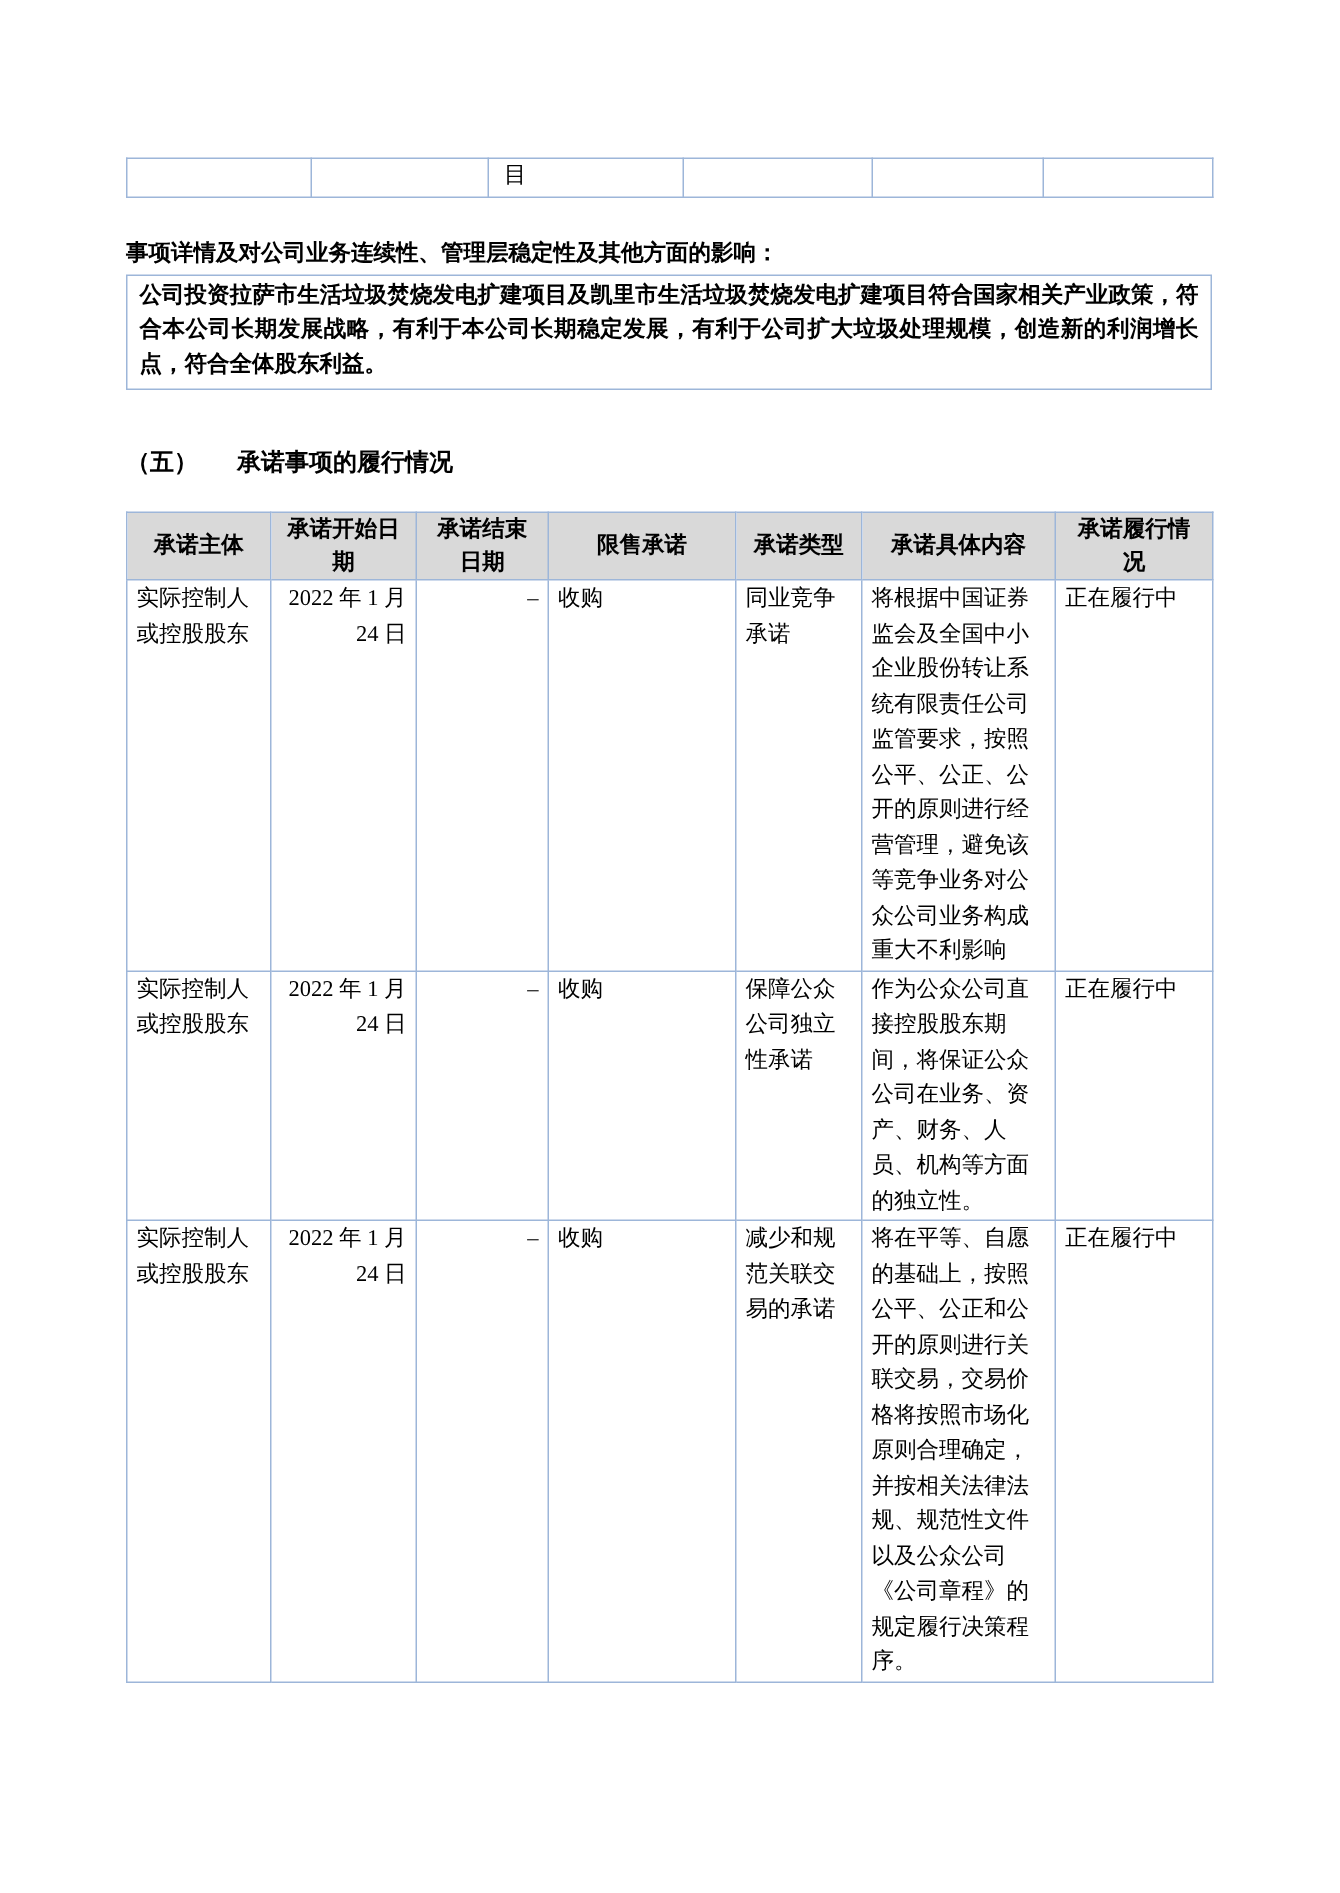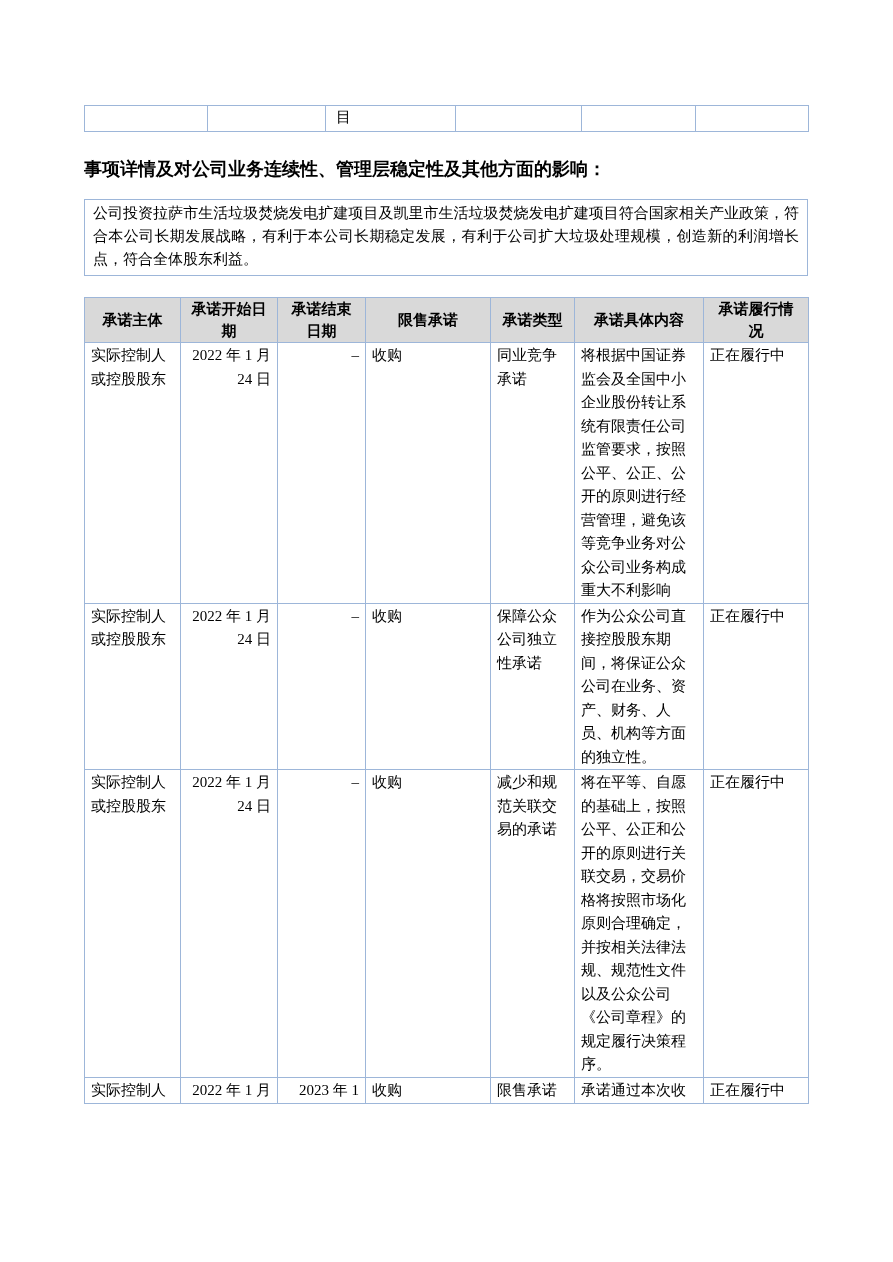--- a/index.html
+++ b/index.html
@@ -38,28 +38,29 @@
   }
   
   table.top-tbl {
     margin-top: 105px;
   }
   table.top-tbl tr { height: 26px; }
   table.top-tbl td { padding: 0 6px 0 10px; }
   
   .impact-heading {
     margin-top: 27px;
-    font-size: 18px;
+    font-size: 15px;
     font-weight: bold;
     line-height: 20px;
   }
   .impact-box {
-    margin-top: 20px;
+    margin-top: 4px;
     border: 1px solid #9DB6D9;
     padding: 2px 8px 4px 8px;
+    font-weight: bold;
   }
   .impact-box p {
     margin: 0;
     font-size: 15px;
     line-height: 23px;
     text-align: justify;
   }
   
   .sec-heading {
     margin-top: 38px;
@@ -120,20 +121,23 @@
         </tr>
       </tbody>
     </table>
 
     <div class="impact-heading">事项详情及对公司业务连续性、管理层稳定性及其他方面的影响：</div>
 
     <div class="impact-box">
       <p>公司投资拉萨市生活垃圾焚烧发电扩建项目及凯里市生活垃圾焚烧发电扩建项目符合国家相关产业政策，符合本公司长期发展战略，有利于本公司长期稳定发展，有利于公司扩大垃圾处理规模，创造新的利润增长点，符合全体股东利益。</p>
     </div>
 
+    <div class="sec-heading">
+      <span class="sec-num">（五）</span><span>承诺事项的履行情况</span>
+    </div>
 
     <table class="tbl main-tbl">
       <colgroup>
         <col style="width:96px">
           <col style="width:97px">
           <col style="width:88px">
         <col style="width:125px">
           <col style="width:84px">
           <col style="width:129px">
         <col style="width:105px">
@@ -170,27 +174,18 @@
         </tr>
         <tr class="row-2">
           <td>实际控制人或控股股东</td>
           <td class="c-center">2022 年 1 月 24 日</td>
           <td class="c-center">–</td>
           <td>收购</td>
           <td>减少和规范关联交易的承诺</td>
           <td>将在平等、自愿的基础上，按照公平、公正和公开的原则进行关联交易，交易价格将按照市场化原则合理确定，并按相关法律法规、规范性文件以及公众公司《公司章程》的规定履行决策程序。</td>
           <td>正在履行中</td>
         </tr>
-        <tr class="row-3">
-          <td>实际控制人</td>
-          <td class="c-center">2022 年 1 月</td>
-          <td class="c-center">2023 年 1</td>
-          <td>收购</td>
-          <td>限售承诺</td>
-          <td>承诺通过本次收</td>
-          <td>正在履行中</td>
-        </tr>
       </tbody>
     </table>
 
   </div>
 
 </div>
 
 </body></html>

